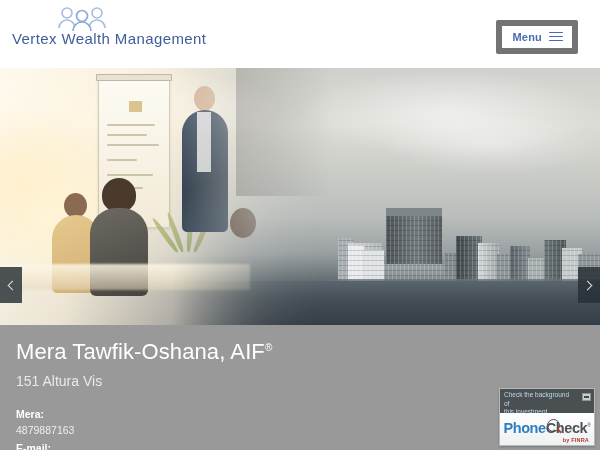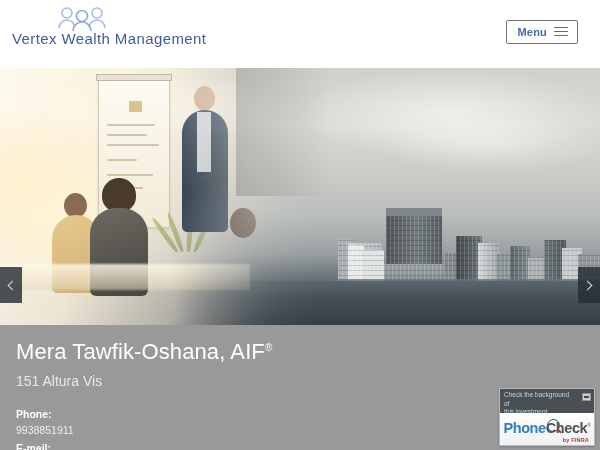--- a/index.html
+++ b/index.html
@@ -23,21 +23,21 @@
   .logo-name {
     font-size:15px; font-weight:normal; color:#3f5c9c;
     letter-spacing:0.4px; line-height:13px; white-space:nowrap;
   }
   .logo-sub {
     font-size:8px; color:#6782b8; letter-spacing:0.3px;
     line-height:11px; white-space:nowrap;
   }
   .menu-button {
     position:absolute; right:22px; top:20px;
-    border:1px solid #737373; background:#fff;
+    border:6px solid #737373; background:#fff;
     padding:5px 9px 5px 10px; border-radius:2px;
     display:flex; align-items:center; gap:7px;
     cursor:pointer;
     margin-left:38px;
   }
   .menu-label { font-size:11px; color:#4a6bb0; font-weight:bold; letter-spacing:.2px; }
   .burger { display:block; width:14px; height:11px; }
   .burger span {
     display:block; height:1.6px; background:#4a6bb0; margin-bottom:2.6px; border-radius:1px;
   }
@@ -358,22 +358,22 @@
 <div class="panel">
 
   <h1 class="panel-title">
     <span>Mera Tawfik-Oshana, AIF</span><sup>®</sup>
   </h1>
 
   <div class="addr">
     <div>151 Altura Vis</div>
   </div>
 
-  <div class="phone-label">Phone:</div>
-  <div class="phone-value">9938851911</div>
+  <div class="phone-label">Mera:</div>
+  <div class="phone-value">4879887163</div>
   <div class="email-label">E-mail:</div>
 
 </div>
 
 <div class="bcheck">
   <div class="bc-head">
     <span class="bc-head-text">Check the background of</span>
     <span class="bc-head-text">this investment professional</span>
     <span class="bc-min">
         <i></i>

